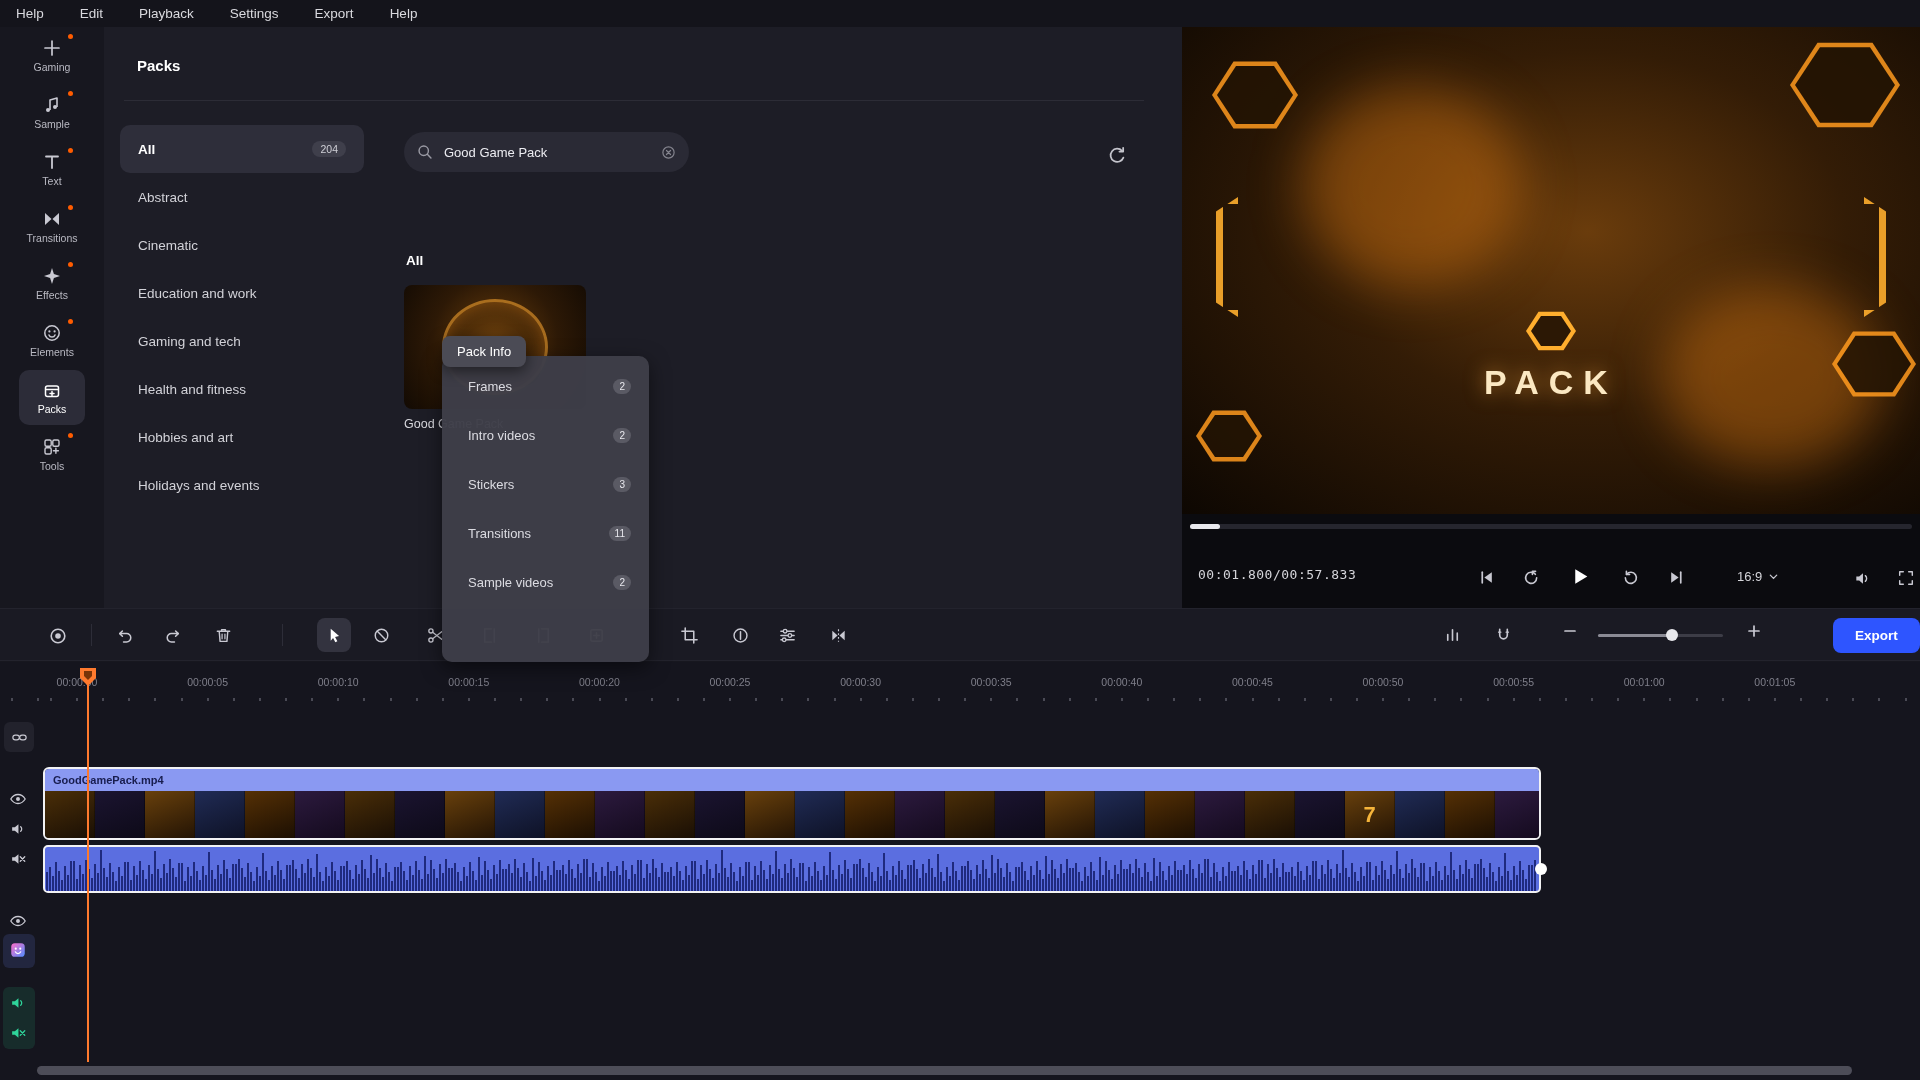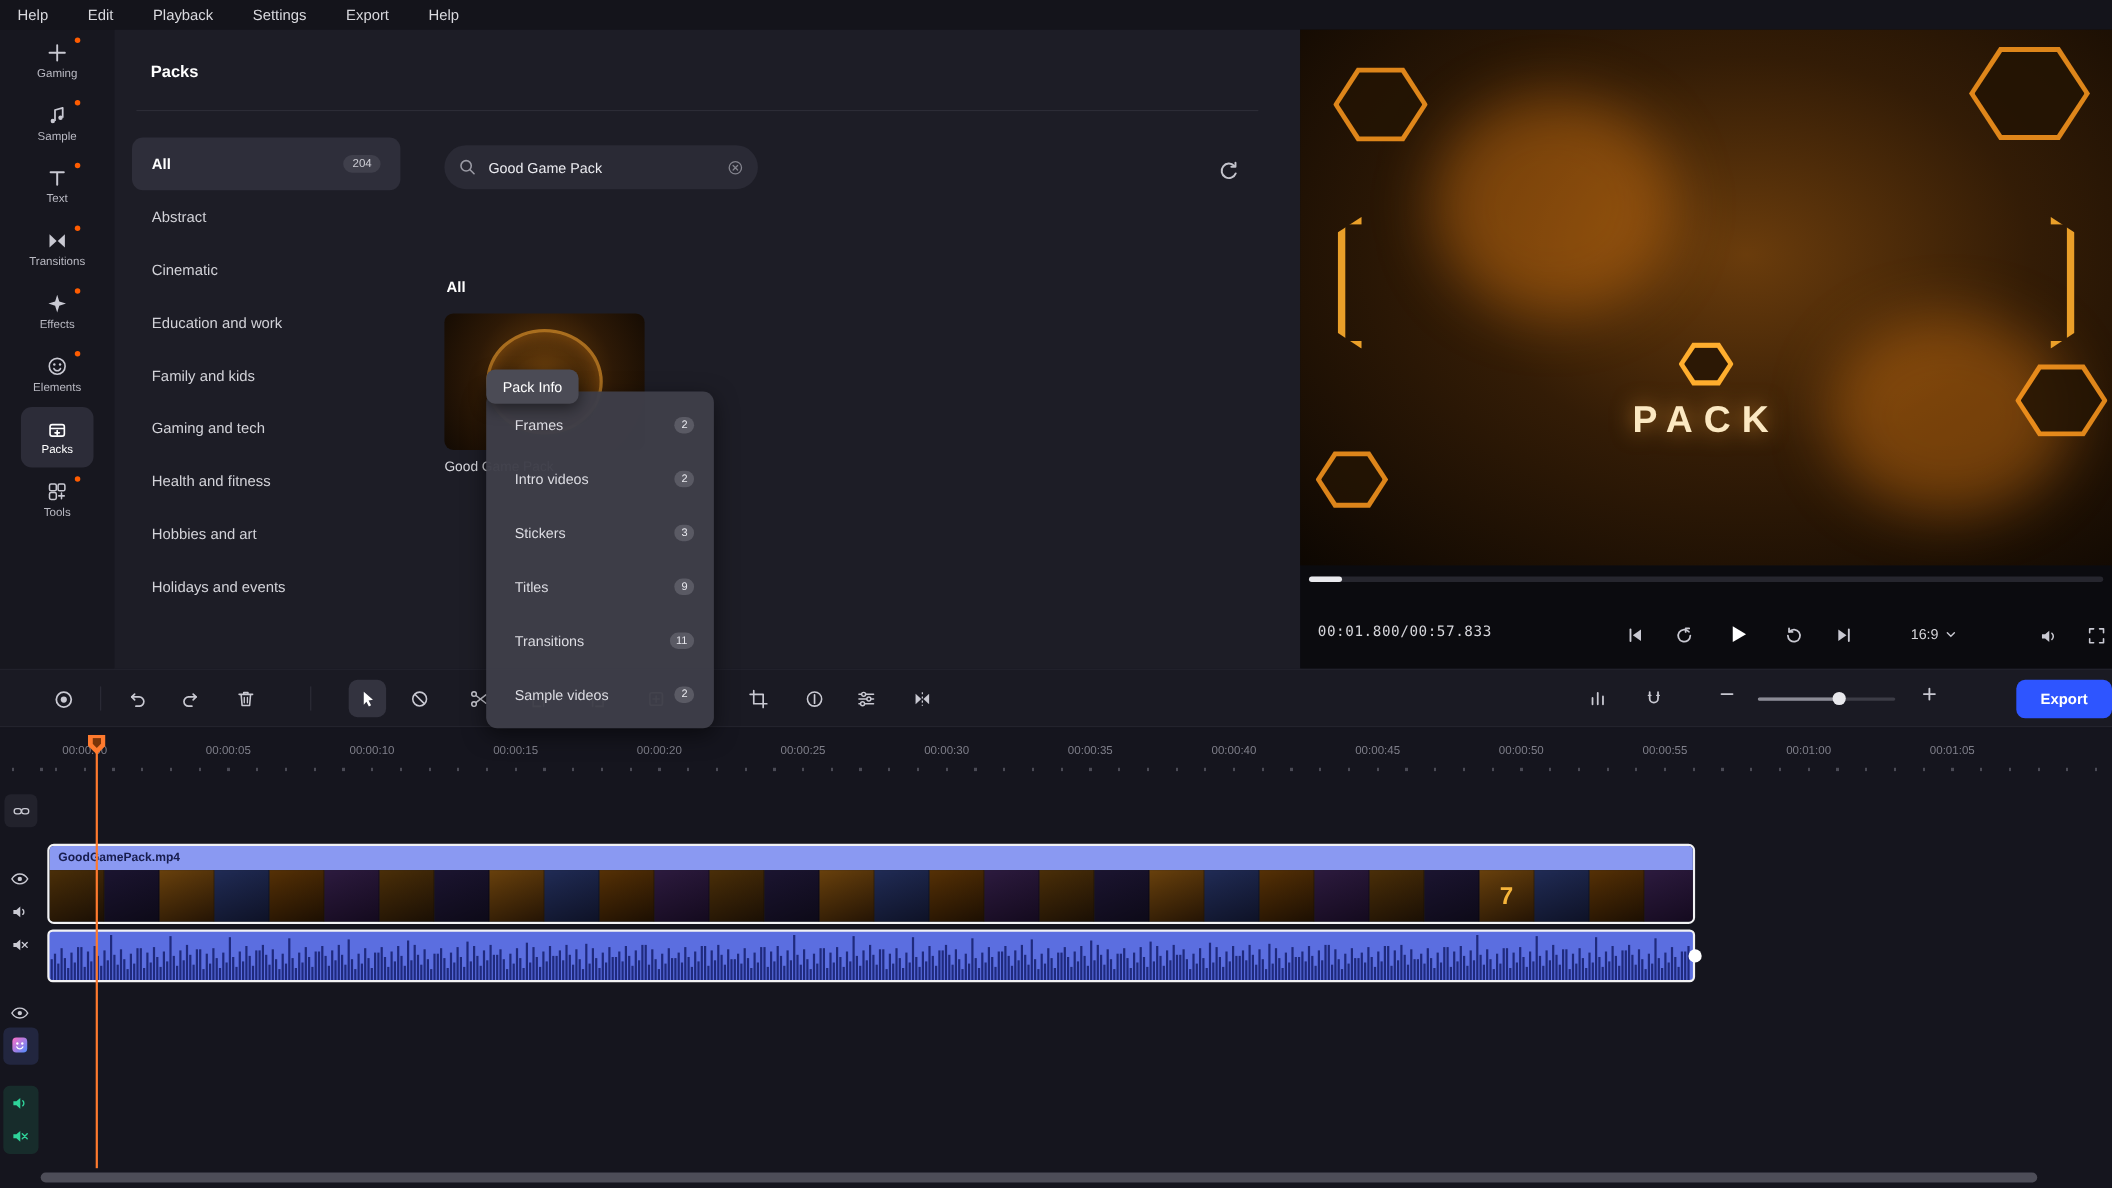--- a/index.html
+++ b/index.html
@@ -228,23 +228,20 @@
         <div class="cat-row">
           <span>Abstract</span>
         </div>
         <div class="cat-row">
           <span>Cinematic</span>
         </div>
         <div class="cat-row">
           <span>Education and work</span>
         </div>
         <div class="cat-row">
-          <span>Family and kids</span>
-        </div>
-        <div class="cat-row">
           <span>Gaming and tech</span>
         </div>
         <div class="cat-row">
           <span>Health and fitness</span>
         </div>
         <div class="cat-row">
           <span>Hobbies and art</span>
         </div>
         <div class="cat-row">
           <span>Holidays and events</span>
@@ -1093,24 +1090,20 @@
       </div>
       <div class="pi-row">
         <span>Intro videos</span>
         <span class="count">2</span>
       </div>
       <div class="pi-row">
         <span>Stickers</span>
         <span class="count">3</span>
       </div>
       <div class="pi-row">
-        <span>Titles</span>
-        <span class="count">9</span>
-      </div>
-      <div class="pi-row">
         <span>Transitions</span>
         <span class="count">11</span>
       </div>
       <div class="pi-row">
         <span>Sample videos</span>
         <span class="count">2</span>
       </div>
     </div>
 
 </div>

